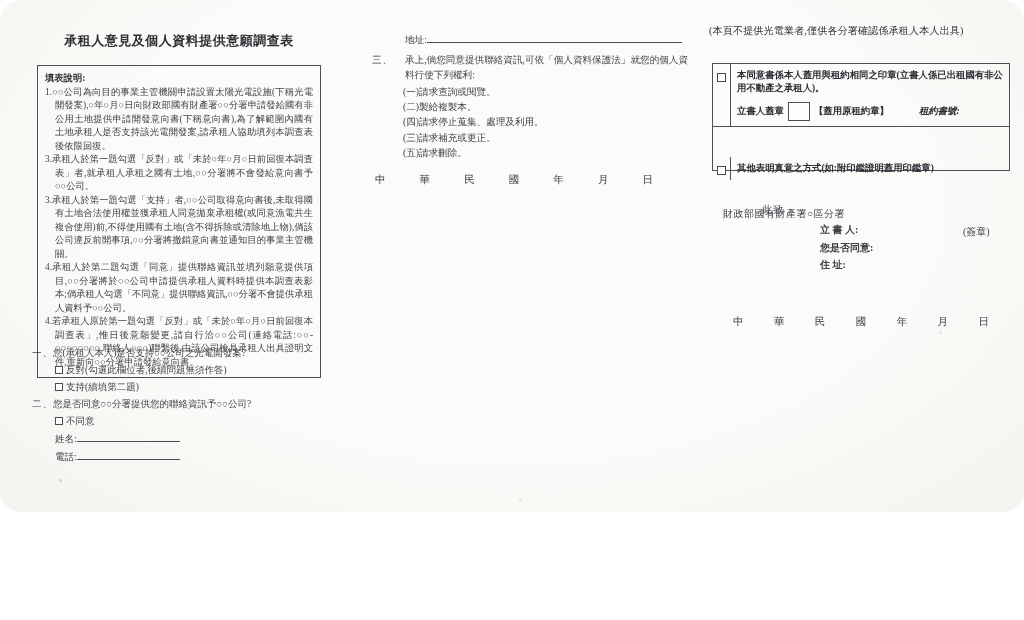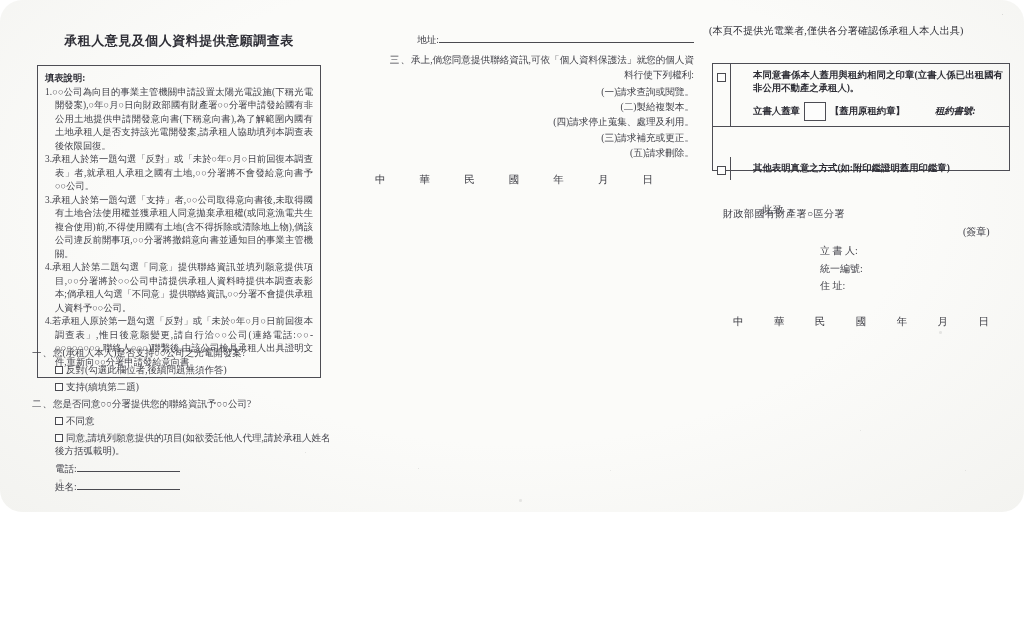--- a/index.html
+++ b/index.html
@@ -28,49 +28,49 @@
   .opt { margin-left: 23px; margin-top: 4px; }
   .cb {
     display: inline-block; width: 8px; height: 8px; border: 1px solid #4a4a50;
     margin-right: 3px; vertical-align: -1px; background: #fdfdfc;
   }
   .field-row { margin-left: 23px; margin-top: 5px; }
   .uline { display: inline-block; border-bottom: 1px solid #4a4a50; height: 9px; }
   .uline.short { width: 103px; }
 
   
-  #col2 { left: 372px; top: 32px; width: 322px; font-size: 9.6px; line-height: 15px; text-align: right; }
+  #col2 { left: 372px; top: 32px; width: 322px; font-size: 9.6px; line-height: 15px; }
   .addr-row { margin-left: 33px; }
   .uline.addr { width: 255px; }
   .q3 { margin-top: 5px; padding-left: 33px; }
   .q3 .num { display: inline-block; width: 33px; margin-left: -33px; letter-spacing: 1px; }
   .rights { margin-left: 31px; margin-top: 2px; }
   .rights div { line-height: 15.2px; }
   .date-row { display: flex; justify-content: space-between; font-size: 10.5px; color: #3a3a42; }
   #col2 .date-row { position: absolute; left: 3px; top: 140px; width: 278px; }
 
   
   #col3 { left: 706px; top: 24px; width: 312px; }
   .p3note { font-size: 10px; font-weight: normal; white-space: nowrap; letter-spacing: 0.2px; margin-left: 3px; color: #2d2d35; }
   .consent {
     position: absolute; left: 6px; top: 39px; width: 298px; height: 108px;
     border: 1px solid #4d4d54; display: flex; flex-direction: column;
   }
-  .c-row { display: flex; gap: 16px; }
+  .c-row { display: flex; }
   .c-row.first { height: 71px; border-bottom: 1px solid #4d4d54; }
   .c-row.second { flex: 1; margin-top: 30px; }
   .c-left { width: 18px; border-right: 1px solid #4d4d54; display: flex; justify-content: center; padding-top: 9px; }
   .c-left .cb { width: 9px; height: 9px; margin: 0; }
   .c-body { flex: 1; padding: 5px 6px; font-size: 9.4px; font-weight: bold; line-height: 12.5px; color: #2d2d35; text-align: justify; }
   .stamp-line { margin-top: 8px; display: flex; align-items: center; white-space: nowrap; }
   .stampbox { display: inline-block; width: 22px; height: 19px; border: 1px solid #4d4d54; margin: 0 4px; background: #fdfdfc; }
   .contract-label { margin-left: 30px; font-style: italic; }
   .to-line { position: absolute; left: 56px; top: 165px; font-size: 10.2px; letter-spacing: 1px; margin-top: 14px; }
   .agency-line { position: absolute; left: 17px; top: 183px; font-size: 10px; letter-spacing: 0.5px; }
-  .sign-rows { position: absolute; left: 114px; top: 218px; font-size: 10px; line-height: 17.5px; }
+  .sign-rows { position: absolute; left: 114px; top: 197px; font-size: 10px; line-height: 17.5px; font-weight: bold; }
   .sig-hint { position: absolute; left: 257px; top: 201px; font-size: 10px; text-align: right; }
   #col3 .date-row { position: absolute; left: 27px; top: 291px; width: 256px; }
 
   
   .watermark {
     position: absolute; left: 8px; top: 578px;
     font-family: "DejaVu Sans", "Liberation Sans", sans-serif;
     font-size: 38px; font-weight: 900; letter-spacing: 1px;
     color: #ffffff; -webkit-text-stroke: 6px #8f8f8f; paint-order: stroke fill;
     text-shadow: 0 1px 0 #9a9a9a;
@@ -110,24 +110,23 @@
       <div class="inst-item">4.若承租人原於第一題勾選「反對」或「未於○年○月○日前回復本調查表」,惟日後意願變更,請自行洽○○公司(連絡電話:○○-○○○○○○○○,聯絡人○○○)聯繫後,由該公司檢具承租人出具證明文件,重新向○○分署申請發給意向書。</div>
     </div>
 
     <div class="questions">
       <div class="q-line"><span class="q-num">一、</span><span>您(承租人本人)是否支持○○公司之光電開發案?</span></div>
       <div class="opt"><span class="cb"></span><span>反對(勾選此欄位者,後續問題無須作答)</span></div>
       <div class="opt"><span class="cb"></span><span>支持(續填第二題)</span></div>
 
       <div class="q-line"><span class="q-num">二、</span><span>您是否同意○○分署提供您的聯絡資訊予○○公司?</span></div>
       <div class="opt"><span class="cb"></span><span>不同意</span></div>
-      <div class="opt"><span class="cb"></span><span>同意,請填列願意提供的項目(如欲委託他人代理,請於承租人姓名後方括弧載明)。</span></div>
-
+
+      <div class="field-row"><span>姓名:</span><span class="uline short"></span></div>
       <div class="field-row"><span>電話:</span><span class="uline short"></span></div>
-      <div class="field-row"><span>姓名:</span><span class="uline short"></span></div>
     </div>
   </div>
 
   <div class="col" id="col2">
     <div class="addr-row"><span>地址:</span><span class="uline addr"></span></div>
 
     <div class="q3"><span class="num">三、</span><span>承上,倘您同意提供聯絡資訊,可依「個人資料保護法」就您的個人資料行使下列權利:</span></div>
 
     <div class="rights">
       <div>(一)請求查詢或閱覽。</div>
@@ -175,21 +174,21 @@
           <span>其他表明真意之方式(如:附印鑑證明蓋用印鑑章)</span>
         </div>
       </div>
     </div>
 
     <div class="to-line">此致</div>
     <div class="agency-line">財政部國有財產署○區分署</div>
 
     <div class="sign-rows">
       <div><span>立 書 人:</span><span></span></div>
-      <div><span>統一編號:</span><span></span></div>
+      <div><span>您是否同意:</span><span></span></div>
       <div><span>住  址:</span><span></span></div>
     </div>
     <div class="sig-hint">(簽章)</div>
 
     <div class="date-row">
       <span>中</span>
       <span>華</span>
       <span>民</span>
       <span>國</span>
       <span>年</span>

